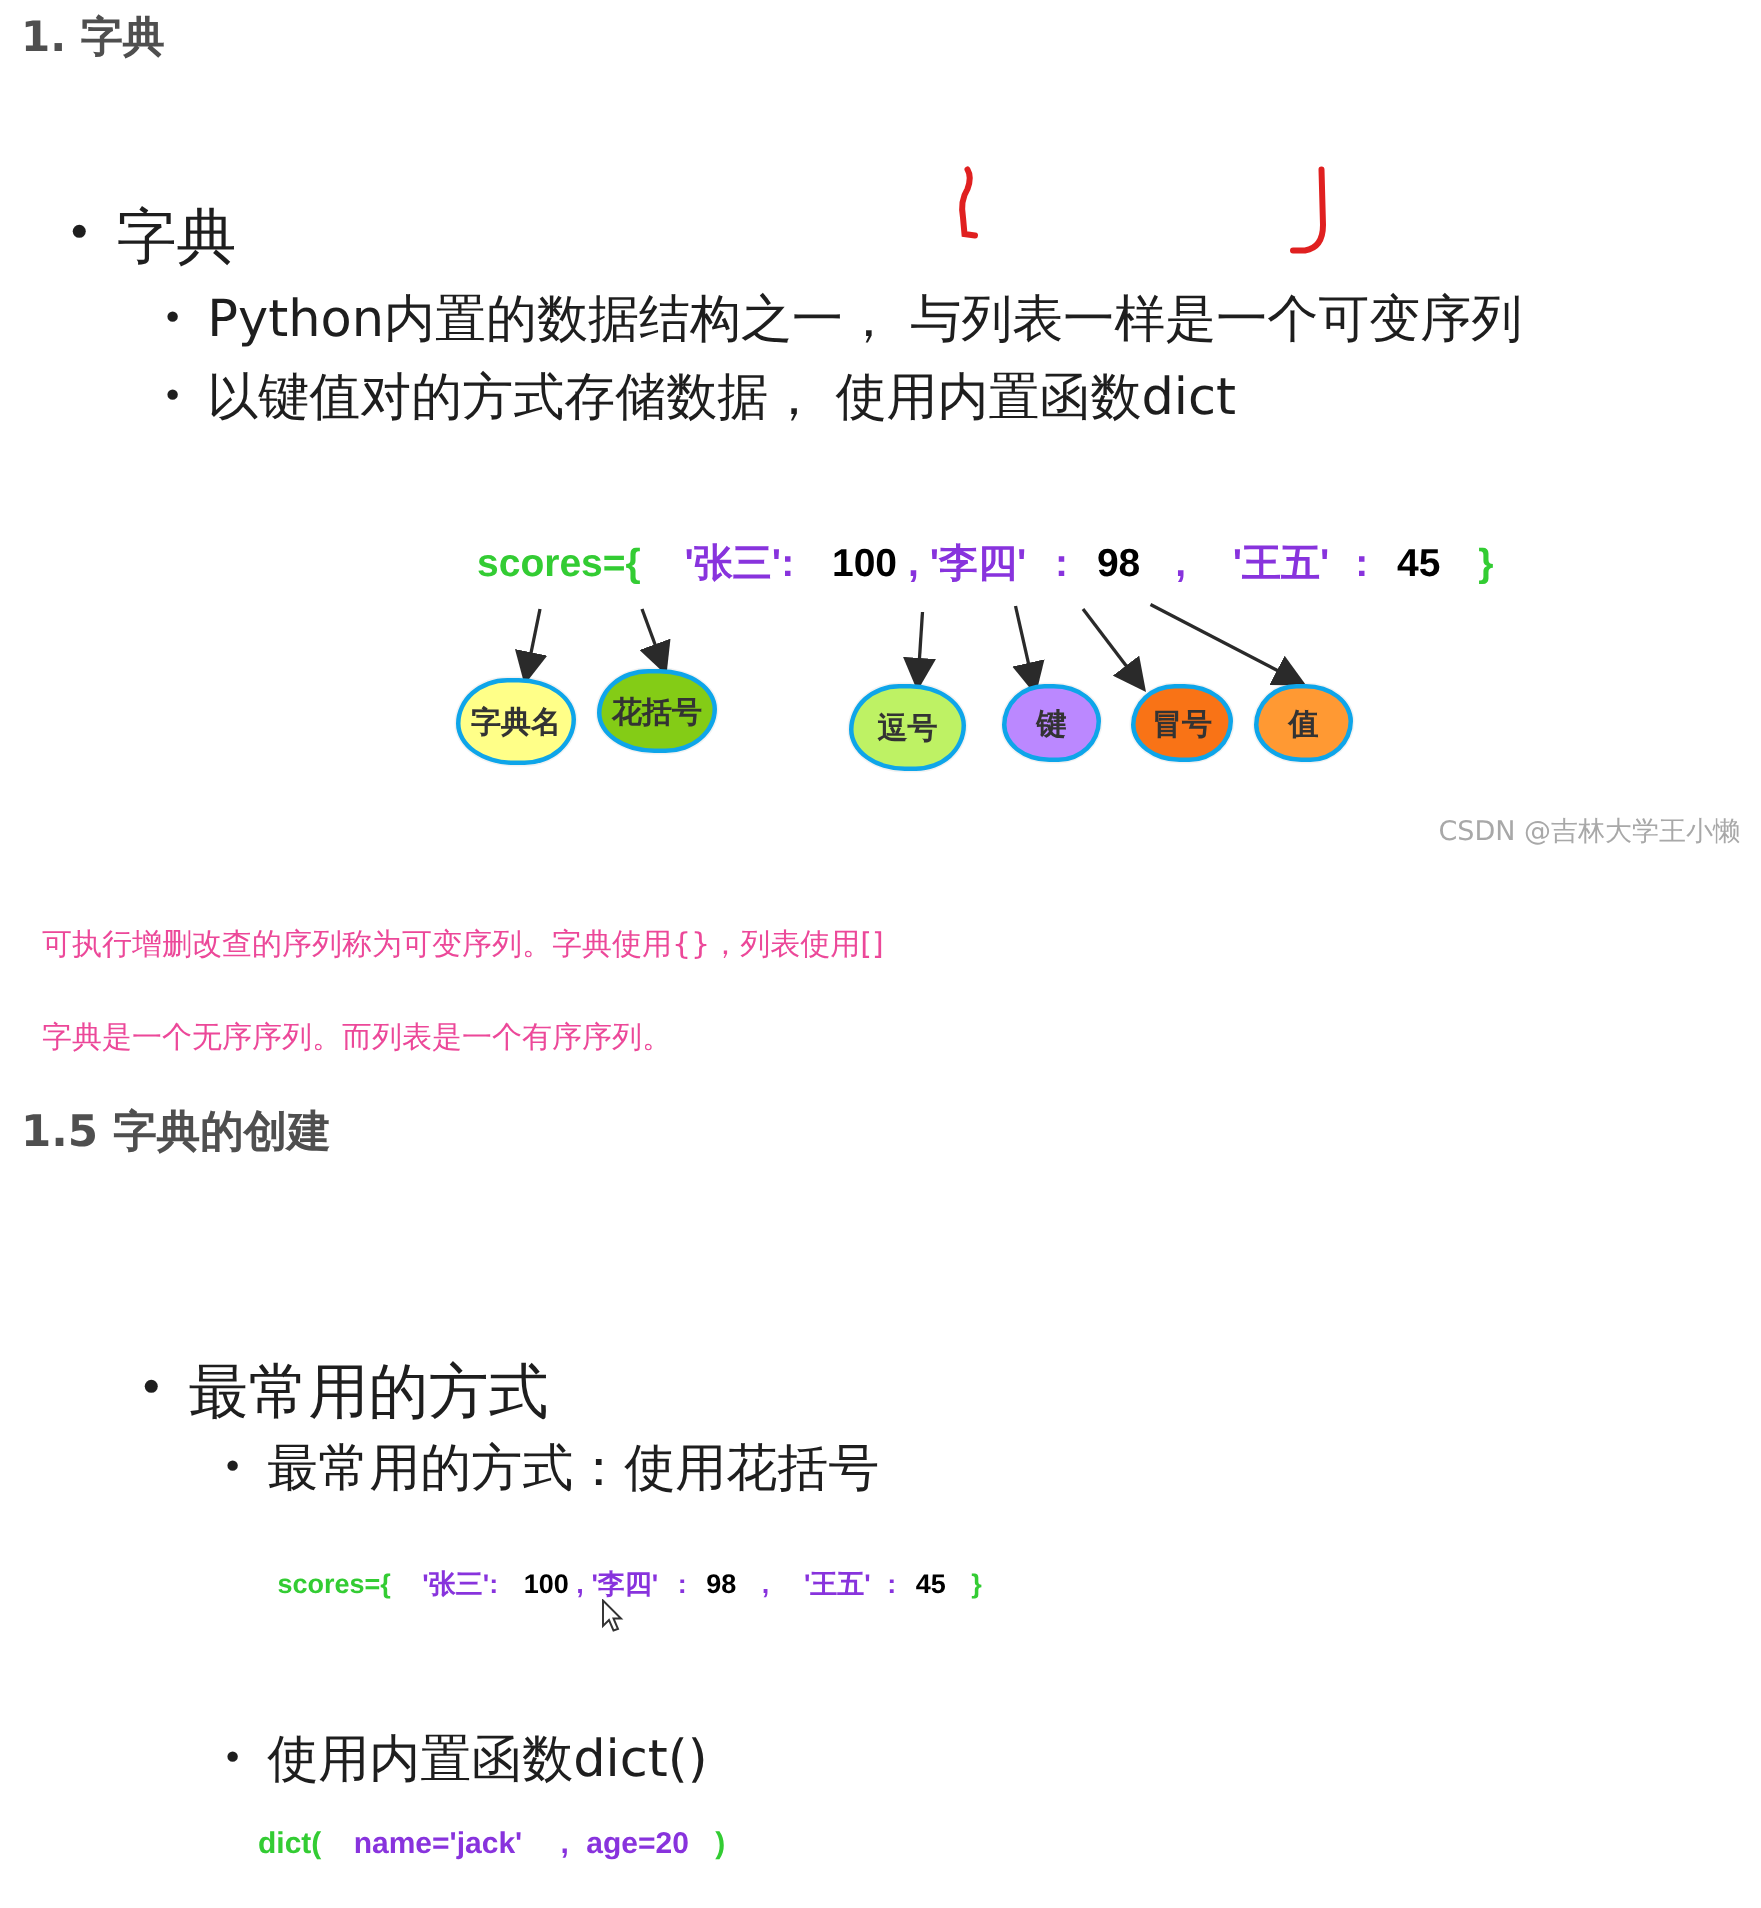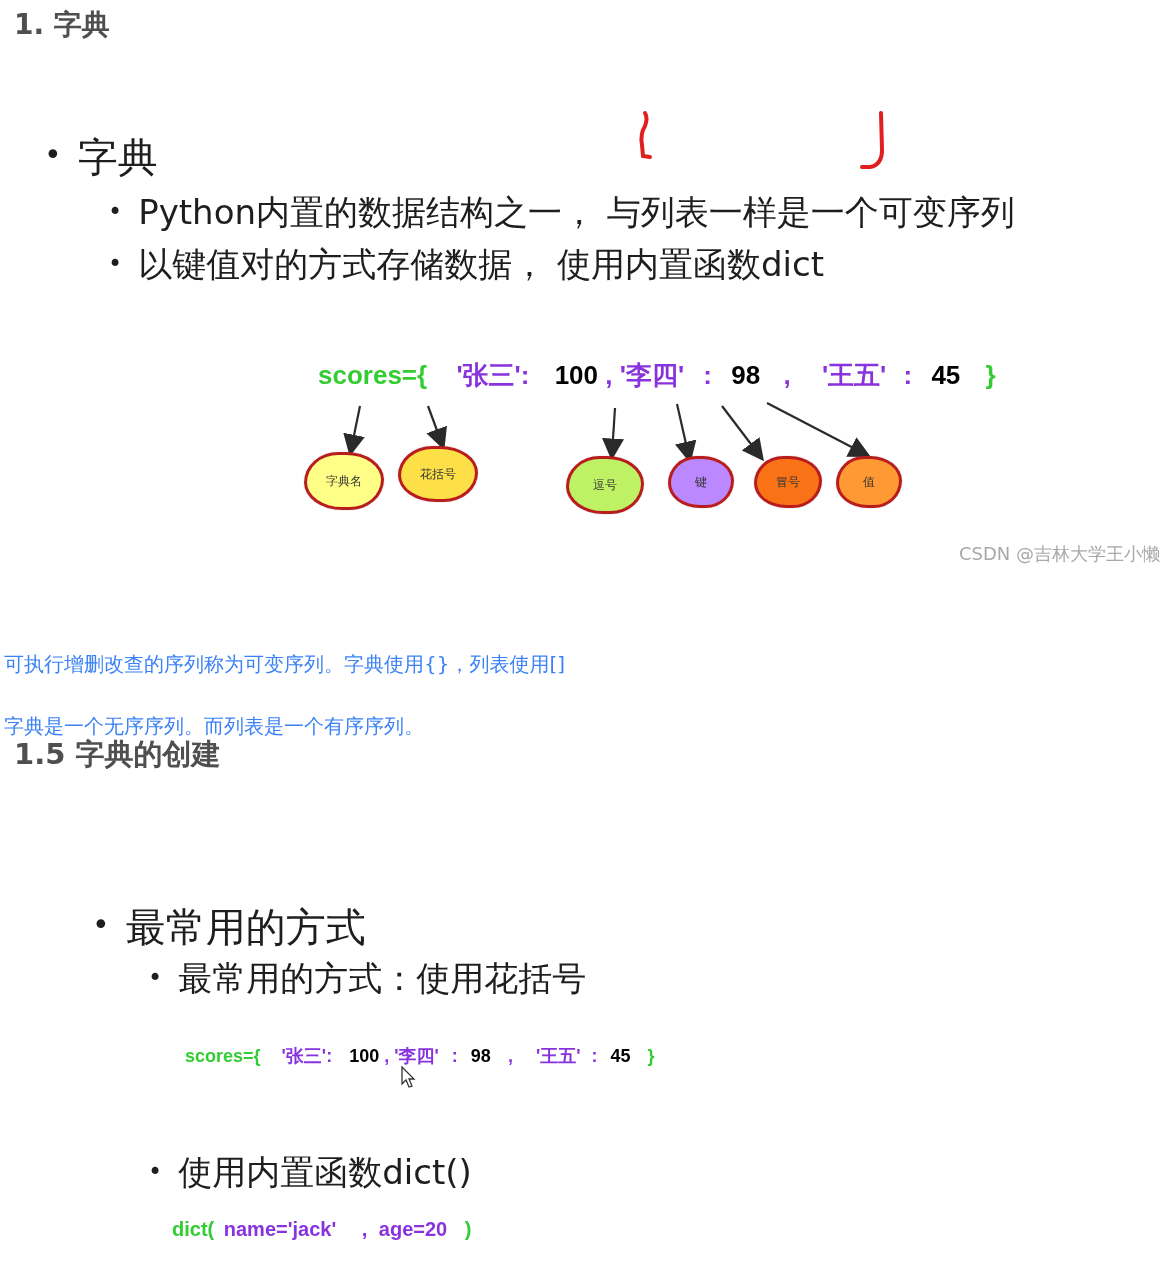--- a/index.html
+++ b/index.html
@@ -1,35 +1,35 @@
 <!DOCTYPE html>
 <html><head>
 <meta charset="utf-8">
 <style>
   html, body { margin: 0; padding: 0; background: #ffffff; }
   body { width: 1174px; height: 1272px; position: relative; overflow: hidden;
          font-family: "DejaVu Sans", "Liberation Sans", sans-serif; color: #4d4d4d; }
   .abs { position: absolute; white-space: nowrap; }
   .h1 { left: 14px; top: 6px; font-size: 28px; font-weight: bold; color: #4f4f4f; letter-spacing: 0px; }
   .h2 { left: 14px; top: 735px; font-size: 29px; font-weight: bold; color: #4f4f4f; }
-  .para { left: 4px; font-size: 20px; color: #3b82f6; margin-top: 35px; }
+  .para { left: 28px; font-size: 20px; color: #ec4899; }
   .slide-text { color: #1e1e1e; font-family: "DejaVu Sans", sans-serif; }
   .b1 { font-size: 40px; }
   .b2 { font-size: 34px; }
   .bullet { display: inline-block; margin-right: 16px; }
   .bullet.big { font-size: 30px; vertical-align: 6px; }
   .bullet.small { font-size: 24px; vertical-align: 4px; }
   .code { font-family: "Liberation Sans", sans-serif; font-weight: bold; }
   .green { color: #33cc33; }
   .purple { color: #8833dd; }
   .cyan { color: #000000; }
   .code span { display: inline-block; }
-  .cloud { position: absolute; border: 3px solid #b91c1c; border-radius: 45% 50% 45% 50% / 55% 50% 55% 50%;
-           display: flex; align-items: center; justify-content: center; font-weight: normal;
-           font-size: 12px; color: #333; box-shadow: 0 0 0 1px rgba(0,0,0,0.05); }
+  .cloud { position: absolute; border: 3px solid #0ea5e9; border-radius: 45% 50% 45% 50% / 55% 50% 55% 50%;
+           display: flex; align-items: center; justify-content: center; font-weight: bold;
+           font-size: 20px; color: #333; box-shadow: 0 0 0 1px rgba(0,0,0,0.05); }
   .watermark { right: 14px; top: 542px; font-size: 18px; color: #a8a8a8; }
   .cursor { left: 400px; top: 1066px; }
   svg.arrows { position: absolute; left: 0; top: 0; }
 </style>
 </head>
 <body>
 
 <div class="abs h1">1. 字典</div>
 
 <div>
@@ -73,21 +73,21 @@
       <line x1="360" y1="406" x2="351" y2="450"></line>
       <line x1="428" y1="406" x2="442" y2="444"></line>
       <line x1="615" y1="408" x2="612" y2="454"></line>
       <line x1="677" y1="404" x2="689" y2="457"></line>
       <line x1="722" y1="406" x2="760" y2="456"></line>
       <line x1="767" y1="403" x2="865" y2="454"></line>
     </g>
   </svg>
 
   <div class="cloud" style="left:304px; top:452px; width:74px; height:52px; background:#ffff88;">字典名</div>
-  <div class="cloud" style="left:398px; top:446px; width:74px; height:50px; background:#fde047;">花括号</div>
+  <div class="cloud" style="left:398px; top:446px; width:74px; height:50px; background:#84cc16;">花括号</div>
   <div class="cloud" style="left:566px; top:456px; width:72px; height:52px; background:#bef264;">逗号</div>
   <div class="cloud" style="left:668px; top:456px; width:60px; height:46px; background:#bb88ff;">键</div>
   <div class="cloud" style="left:754px; top:456px; width:62px; height:46px; background:#f97316;">冒号</div>
   <div class="cloud" style="left:836px; top:456px; width:60px; height:46px; background:#ff9933;">值</div>
 
   <div class="abs watermark">CSDN @吉林大学王小懒</div>
 </div>
 
 <div class="abs para" style="top:616px;">可执行增删改查的序列称为可变序列。字典使用{}，列表使用[]</div>
 <div class="abs para" style="top:678px;">字典是一个无序序列。而列表是一个有序序列。</div>
@@ -120,18 +120,18 @@
   <svg class="abs cursor" width="18" height="24" viewBox="0 0 18 24">
     <path d="M2 1 L2 18 L6 14 L9 21 L12 20 L9 13 L14 13 Z" fill="#ffffff" stroke="#333" stroke-width="1.3"></path>
   </svg>
 
   <div class="abs slide-text b2" style="left:148px; top:1150px;">
     <span class="bullet small">•</span><span>使用内置函数dict()</span>
   </div>
 
   <div class="abs code" style="left:172px; top:1218px; font-size:20px;">
     <span class="green">dict(</span>
-    <span class="purple" style="margin-left:4px;">name='jack'</span>
+    <span class="purple" style="margin-left:16px;">name='jack'</span>
     <span class="purple" style="margin-left:20px;">,</span>
     <span class="purple" style="margin-left:6px;">age=20</span>
     <span class="green" style="margin-left:12px;">)</span>
   </div>
 </div>
 
 </body></html>

